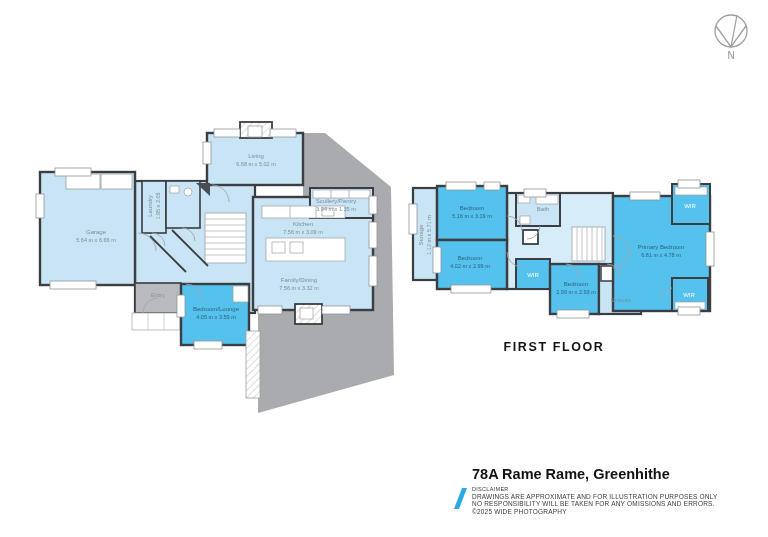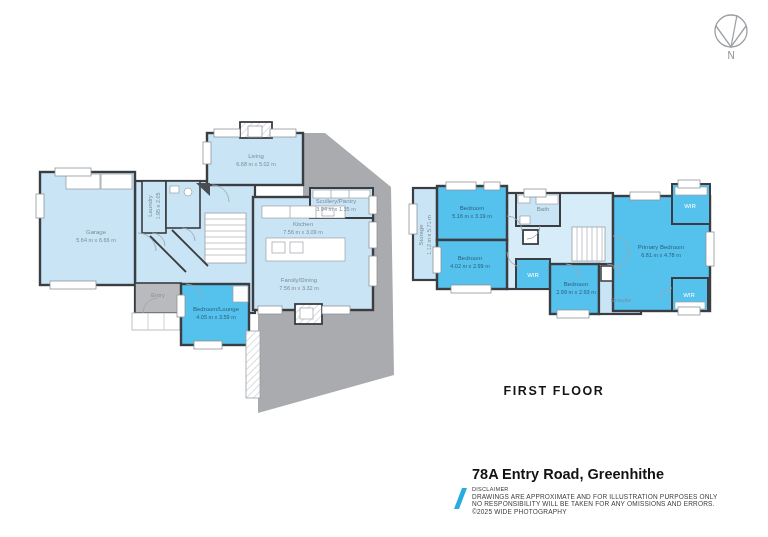--- a/index.html
+++ b/index.html
@@ -8,21 +8,21 @@
   .plan-svg{position:absolute;left:0;top:0;}
   .lbl{position:absolute;transform:translate(-50%,-50%);text-align:center;
        color:#7d8d97;line-height:1.3;white-space:nowrap;pointer-events:none;}
   .lbl .rname{font-size:6px;}
   .lbl .rdims{font-size:5.5px;}
   .lbl.dark{color:#2f617d;}
   .lbl.white{color:#ffffff;}
   .lbl.gray{color:#8e9196;}
   .lbl.vert{transform:translate(-50%,-50%) rotate(-90deg);}
   .floor-title{position:absolute;transform:translateX(-50%);font-weight:bold;
-       font-size:12.5px;letter-spacing:1.6px;color:#141414;white-space:nowrap;margin-top:44px;}
+       font-size:12.5px;letter-spacing:1.6px;color:#141414;white-space:nowrap;}
   .compass-n{position:absolute;transform:translateX(-50%);font-size:10px;color:#8f9397;}
   .footer{position:absolute;left:452px;top:466px;width:300px;}
   .addr{font-weight:bold;font-size:14.5px;color:#121212;margin-left:20px;white-space:nowrap;}
   .disc-row{display:flex;align-items:flex-start;margin-top:4px;}
   .slash-wrap{width:17px;height:24px;flex:0 0 17px;margin-right:3px;}
   .disc-block{color:#3a3a3a;}
   .disc-title{font-size:5.5px;letter-spacing:.3px;margin-bottom:1px;}
   .disc-line{font-size:6.5px;letter-spacing:.2px;line-height:1.15;white-space:nowrap;}
 </style>
 </head>
@@ -286,21 +286,21 @@
   </div>
   <div class="lbl white" style="left:689px;top:296px">
     <div class="rname">WIR</div>
   </div>
 
   <div class="floor-title" style="left:554px;top:340px">FIRST FLOOR</div>
 
   <div class="compass-n" style="left:731px;top:50px">N</div>
 
   <div class="footer">
-    <div class="addr">78A Entry Road, Greenhithe</div>
+    <div class="addr">78A Rame Rame, Greenhithe</div>
     <div class="disc-row">
       <div class="slash-wrap">
         <svg width="17" height="24" viewBox="0 0 17 24">
           <polygon points="2,23 7,23 15,2 10,2" fill="#29abe2"></polygon>
         </svg>
       </div>
       <div class="disc-block">
         <div class="disc-title">DISCLAIMER</div>
         <div class="disc-line">DRAWINGS ARE APPROXIMATE AND FOR ILLUSTRATION PURPOSES ONLY</div>
         <div class="disc-line">NO RESPONSIBILITY WILL BE TAKEN FOR ANY OMISSIONS AND ERRORS.</div>

